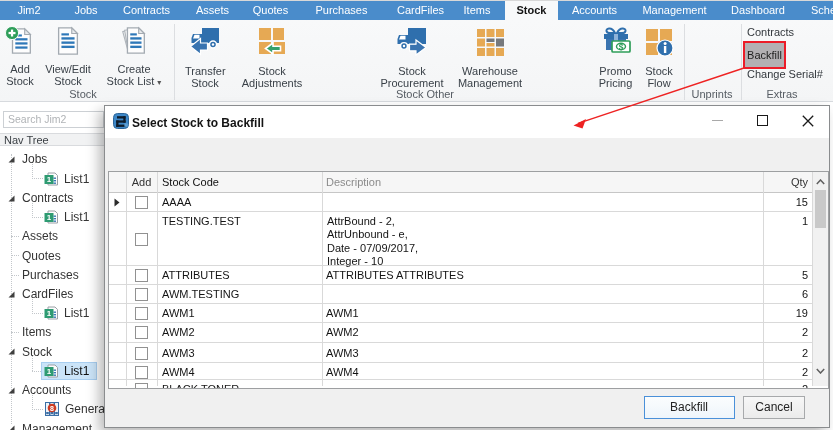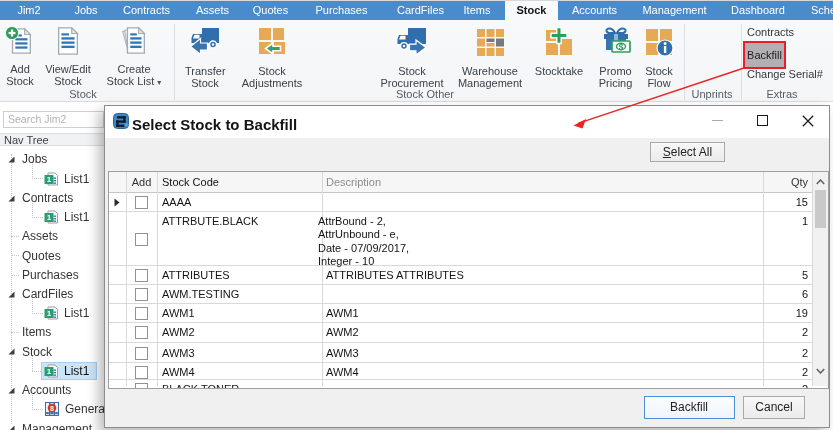--- a/index.html
+++ b/index.html
@@ -20,21 +20,21 @@
 #backfillbtn { position:absolute; left:743px; top:21px; width:43px; height:28px; background:#b3b0b3; border:2px solid #ec1c28; color:#222; font-size:11px; line-height:24px; text-align:center; }
 .extra { position:absolute; left:747px; color:#33383d; font-size:11px; }
 
 #searchbox { left:3px; top:111px; width:101px; height:17px; border:1px solid #ccd0d4; background:#fff; color:#b0b3b6; font-size:10.5px; line-height:15px; padding-left:4px; }
 #navhdr { left:0; top:133px; width:104px; height:13px; background:#f1f2f3; border-top:1px solid #d9dbde; border-bottom:1px solid #d9dbde; color:#3a3f44; font-size:11px; line-height:12px; padding-left:4px; }
 .troot { position:absolute; left:22px; font-size:12px; color:#343434; height:14px; line-height:14px; }
 .tchild { position:absolute; left:64px; font-size:12px; color:#343434; height:14px; line-height:14px; }
 
 #dialog { left:104px; top:105px; width:726px; height:323px; background:#f0f0f0; border:1px solid #8a8c8e; box-shadow:-5px 6px 12px rgba(0,0,0,0.28); }
 #dtitle { position:absolute; left:0; top:0; width:724px; height:32px; background:#fff; }
-#dtitletext { position:absolute; left:27px; top:10px; font-size:15px; font-weight:bold; color:#141414; }
+#dtitletext { position:absolute; left:27px; top:10px; font-size:12px; font-weight:bold; color:#141414; }
 .dlgbtn { position:absolute; height:20px; background:linear-gradient(#f7f7f7,#ebebeb); border:1px solid #a7a9ab; font-size:12px; color:#232323; text-align:center; line-height:18px; }
 
 #grid { position:absolute; left:3px; top:65px; width:721px; height:218px; background:#fff; border:1px solid #9d9fa1; overflow:hidden; }
 .gcell { position:absolute; font-size:11px; color:#141414; }
 </style>
 </head>
 <body>
 <div class="abs" style="left:0;top:0;width:1px;height:430px;background:#cdd1d5;"></div>
 <div id="topline" class="abs"></div>
 <div id="tabbar" class="abs">
@@ -141,29 +141,20 @@
       <rect x="3" y="12.5" width="8" height="8" fill="#e6a954"></rect>
         <rect x="12.5" y="12.5" width="8" height="3.5" fill="#77797c"></rect>
         <rect x="22" y="12.5" width="8" height="8" fill="#77797c"></rect>
       <rect x="12.5" y="17" width="8" height="3.5" fill="#e6a954"></rect>
       <rect x="3" y="22" width="8" height="8" fill="#e6a954"></rect>
         <rect x="12.5" y="22" width="8" height="8" fill="#e6a954"></rect>
         <rect x="22" y="22" width="8" height="8" fill="#e6a954"></rect>
     </svg>
     <div class="lbl">Warehouse<br>Management</div>
   </div>
-  <div class="rbtn" style="left:529px;width:60px;">
-    <svg width="32" height="32" viewBox="0 0 32 32">
-      <rect x="3" y="4" width="12" height="11" fill="#e6a954"></rect>
-      <rect x="3" y="17" width="12" height="12" fill="#e6a954"></rect>
-      <rect x="17" y="13" width="12" height="16" fill="#e6a954"></rect>
-      <path d="M13.8 1.5 h4.4 v5.8 H24 v4.4 h-5.8 V17.5 h-4.4 v-5.8 H8 V7.3 h5.8 Z" fill="#2f9e5a" stroke="#fff" stroke-width="1.4"></path>
-    </svg>
-    <div class="lbl">Stocktake</div>
-  </div>
   <div class="rbtn" style="left:585px;width:61px;">
     <svg width="32" height="32" viewBox="0 0 32 32">
       <path d="M10 7 C6 7 5 3 9 2.5 C12 2.2 14 5 15 7 Z" fill="none" stroke="#2f6fad" stroke-width="2"></path>
       <path d="M22 7 C26 7 27 3 23 2.5 C20 2.2 18 5 17 7 Z" fill="none" stroke="#2f6fad" stroke-width="2"></path>
       <rect x="4" y="8" width="24" height="5" fill="#2f6fad"></rect>
       <rect x="6" y="13" width="20" height="11" fill="#3a74b0"></rect>
       <rect x="14" y="8" width="4" height="16" fill="#8fb3d9"></rect>
       <rect x="12" y="15" width="18" height="11" rx="1" fill="#fff" stroke="#2f9e5a" stroke-width="1.7"></rect>
       <ellipse cx="21" cy="20.5" rx="4.5" ry="3.2" fill="none" stroke="#2f9e5a" stroke-width="1.4"></ellipse>
       <text x="21" y="23.6" font-size="8.5" font-weight="bold" fill="#2f9e5a" text-anchor="middle" font-family="Liberation Sans">$</text>
@@ -293,42 +284,41 @@
         <rect x="3.2" y="11.6" width="9.4" height="2.3" fill="#0e1c2b"></rect>
         <rect x="11.4" y="10.4" width="3.3" height="3.3" fill="#5d9fd4"></rect>
       </svg>
   <div id="dtitletext">Select Stock to Backfill</div>
   <div style="position:absolute;left:607px;top:14px;width:11px;height:1px;background:#a9a9a9;"></div>
   <div style="position:absolute;left:652px;top:9px;width:10.5px;height:10.5px;border:1.4px solid #1a1a1a;"></div>
   <svg style="position:absolute;left:697px;top:9px;" width="12" height="12" viewBox="0 0 12 12">
         <path d="M0.8 0.8 L11.2 11.2 M11.2 0.8 L0.8 11.2" stroke="#1a1a1a" stroke-width="1.3"></path>
       </svg>
   </div>
-  <div class="dlgbtn" style="left:545px;top:36px;width:75px;height:20px;"><span style="text-decoration:underline;">S</span>elect All</div>
   <div id="grid">
   <div style="position:absolute;left:0;top:0;width:719px;height:21px;background:#f6f6f6;border-bottom:1px solid #c6c6c6;"></div>
   <div class="gcell" style="left:17px;top:4px;width:31px;text-align:center;color:#333;">Add</div>
   <div class="gcell" style="left:53px;top:4px;color:#111;">Stock Code</div>
   <div class="gcell" style="left:217px;top:4px;color:#8b8b8b;">Description</div>
   <div class="gcell" style="left:649px;top:4px;width:50px;text-align:right;color:#333;">Qty</div>
   <div style="position:absolute;left:17px;top:0;width:1px;height:214px;background:#d9d9d9;"></div>
   <div style="position:absolute;left:48px;top:0;width:1px;height:214px;background:#d9d9d9;"></div>
   <div style="position:absolute;left:213px;top:0;width:1px;height:214px;background:#d9d9d9;"></div>
   <div style="position:absolute;left:654px;top:0;width:1px;height:214px;background:#d9d9d9;"></div>
   <div style="position:absolute;left:0;top:39px;width:719px;height:1px;background:#d9d9d9;"></div>
   <div style="position:absolute;left:26px;top:24.0px;width:13px;height:13px;background:#fff;border:1px solid #919191;"></div>
   <svg style="position:absolute;left:4px;top:26.0px;" width="8" height="9" viewBox="0 0 8 9">
         <path d="M1.5 0.5 L6.5 4.5 L1.5 8.5 Z" fill="#2b2b2b"></path>
       </svg>
   <div class="gcell" style="left:53px;top:24px;">AAAA</div>
   <div class="gcell" style="left:649px;top:24px;width:50px;text-align:right;">15</div>
   <div style="position:absolute;left:0;top:93px;width:719px;height:1px;background:#d9d9d9;"></div>
   <div style="position:absolute;left:26px;top:60.5px;width:13px;height:13px;background:#fff;border:1px solid #919191;"></div>
-  <div class="gcell" style="left:53px;top:43px;">ATTRBUTE.BLACK</div>
-  <div class="gcell" style="left:209px;top:43px;line-height:13.3px;">AttrBound - 2,<br>AttrUnbound - e,<br>Date - 07/09/2017,<br>Integer - 10</div>
+  <div class="gcell" style="left:53px;top:43px;">TESTING.TEST</div>
+  <div class="gcell" style="left:218px;top:43px;line-height:13.3px;">AttrBound - 2,<br>AttrUnbound - e,<br>Date - 07/09/2017,<br>Integer - 10</div>
   <div class="gcell" style="left:649px;top:43px;width:50px;text-align:right;">1</div>
   <div style="position:absolute;left:0;top:112px;width:719px;height:1px;background:#d9d9d9;"></div>
   <div style="position:absolute;left:26px;top:97.0px;width:13px;height:13px;background:#fff;border:1px solid #919191;"></div>
   <div class="gcell" style="left:53px;top:97px;">ATTRIBUTES</div>
   <div class="gcell" style="left:217px;top:97px;">ATTRIBUTES ATTRIBUTES</div>
   <div class="gcell" style="left:649px;top:97px;width:50px;text-align:right;">5</div>
   <div style="position:absolute;left:0;top:131px;width:719px;height:1px;background:#d9d9d9;"></div>
   <div style="position:absolute;left:26px;top:116.0px;width:13px;height:13px;background:#fff;border:1px solid #919191;"></div>
   <div class="gcell" style="left:53px;top:116px;">AWM.TESTING</div>
   <div class="gcell" style="left:649px;top:116px;width:50px;text-align:right;">6</div>

